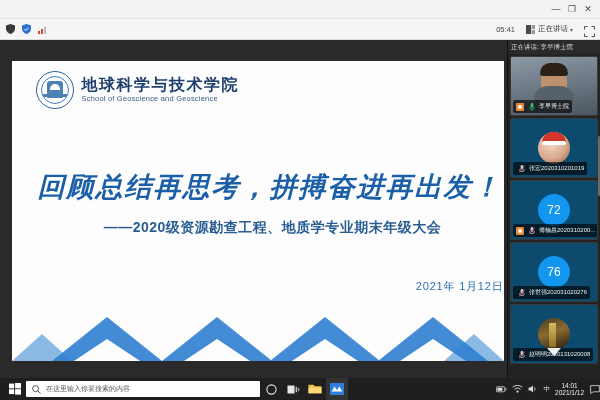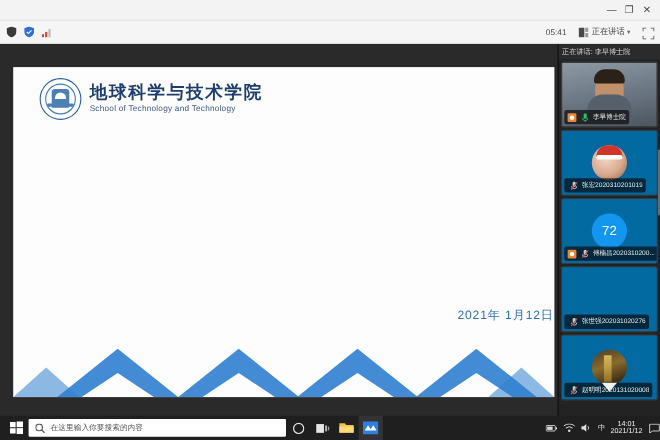--- a/index.html
+++ b/index.html
@@ -63,21 +63,21 @@
         font-size:14px;font-weight:bold;color:#2a5e93;letter-spacing:.5px;}
   .slidedate{position:absolute;left:0;right:0;top:218px;text-align:right;
         font-size:11px;color:#2f6fb0;letter-spacing:.8px;}
 
   
   .rail{width:92px;background:#232323;display:flex;flex-direction:column;
         position:relative;border-left:1px solid #111;}
   .speaking{height:14px;display:flex;align-items:center;padding:0 3px;gap:3px;
         font-size:6.5px;color:#d8d8d8;background:#2b2b2b;}
   .tiles{flex:1;overflow:hidden;display:flex;flex-direction:column;gap:2px;padding:2px;}
-  .tile{position:relative;height:58px;background:#0369a1;border:1px solid #3a3a3a;
+  .tile{position:relative;height:58px;background:#0c4a6e;border:1px solid #3a3a3a;
         border-radius:2px;overflow:hidden;flex:none;display:flex;
         align-items:center;justify-content:center;}
   .tile.video{background:linear-gradient(170deg,#8d9aa4 0%,#6f7c88 45%,#4c5560 100%);}
   .vidface{width:26px;height:30px;border-radius:44% 44% 40% 40%;background:#c08f6b;
         position:absolute;left:50%;top:10px;transform:translateX(-50%);}
   .vidface:after{content:"";position:absolute;left:-7px;top:19px;width:40px;height:24px;
         background:#55606b;border-radius:14px 14px 0 0;}
   .vidhair{position:absolute;left:50%;top:6px;transform:translateX(-50%);
         width:28px;height:13px;background:#2b2118;border-radius:14px 14px 4px 4px;}
   .tile .nametag{position:absolute;left:2px;bottom:2px;display:flex;align-items:center;
@@ -193,24 +193,26 @@
 
     <div class="slidewrap">
       <div class="slide">
 
         <div class="logo">
           <div class="seal">
             <div class="sealcore"></div>
           </div>
           <div class="lname">
             <div class="lcn">地球科学与技术学院</div>
-            <div class="len">School of Technology and Technology</div>
-          </div>
-        </div>
-
+            <div class="len">School of Geoscience and Geoscience</div>
+          </div>
+        </div>
+
+        <div class="maintitle">回顾总结再思考，拼搏奋进再出发！</div>
+        <div class="subtitle">——2020级资源勘查工程、地质学专业期末年级大会</div>
         <div class="slidedate">2021年 1月12日</div>
 
         <div class="chevband">
           <svg width="492" height="62" viewBox="0 0 492 62">
             <polygon points="40,62 95,18 150,62 128,62 95,40 62,62" fill="#2f7fd0" opacity=".9"></polygon>
             <polygon points="150,62 205,18 260,62 238,62 205,40 172,62" fill="#2f7fd0" opacity=".9"></polygon>
             <polygon points="258,62 313,18 368,62 346,62 313,40 280,62" fill="#2f7fd0" opacity=".9"></polygon>
             <polygon points="366,62 421,18 476,62 454,62 421,40 388,62" fill="#2f7fd0" opacity=".9"></polygon>
             <polygon points="0,62 30,35 60,62" fill="#2f7fd0" opacity=".55"></polygon>
             <polygon points="432,62 462,35 492,62" fill="#2f7fd0" opacity=".55"></polygon>
@@ -271,20 +273,21 @@
                   <rect x="1.6" y="0" width="2.8" height="5" rx="1.4" fill="#c9c9c9"></rect>
                   <path d="M0.6 4.2a2.4 2.4 0 0 0 4.8 0" stroke="#c9c9c9" stroke-width=".8" fill="none"></path>
                   <line x1="0" y1="7.6" x2="6" y2="0.4" stroke="#e04b45" stroke-width="1"></line>
                 </svg>
             </span>
             <span class="nm">傅楠昌2020310200...</span>
           </div>
         </div>
 
         <div class="tile">
+          <div class="avatarnum">76</div>
           <div class="nametag">
             <span class="ic">
               <svg width="6" height="8" viewBox="0 0 6 8">
                   <rect x="1.6" y="0" width="2.8" height="5" rx="1.4" fill="#c9c9c9"></rect>
                   <path d="M0.6 4.2a2.4 2.4 0 0 0 4.8 0" stroke="#c9c9c9" stroke-width=".8" fill="none"></path>
                   <line x1="0" y1="7.6" x2="6" y2="0.4" stroke="#e04b45" stroke-width="1"></line>
                 </svg>
             </span>
             <span class="nm">张世强202031020276</span>
           </div>

